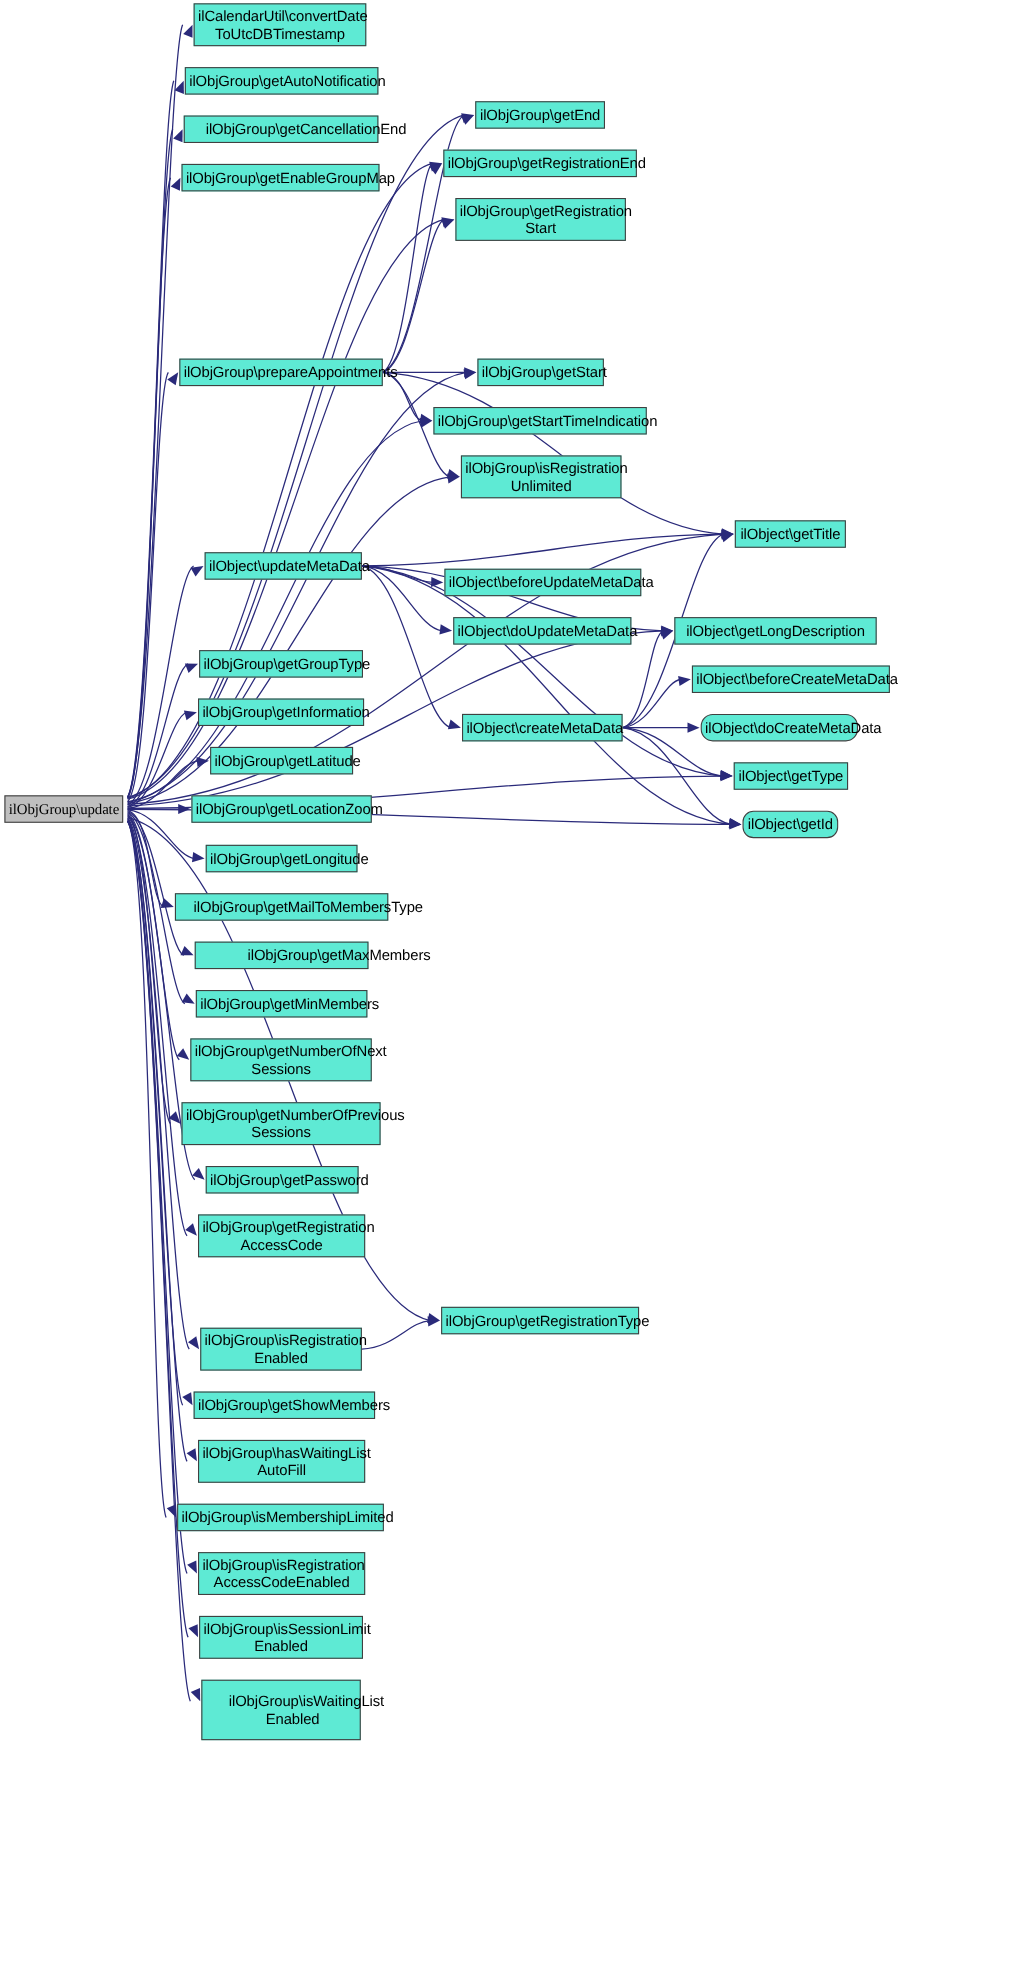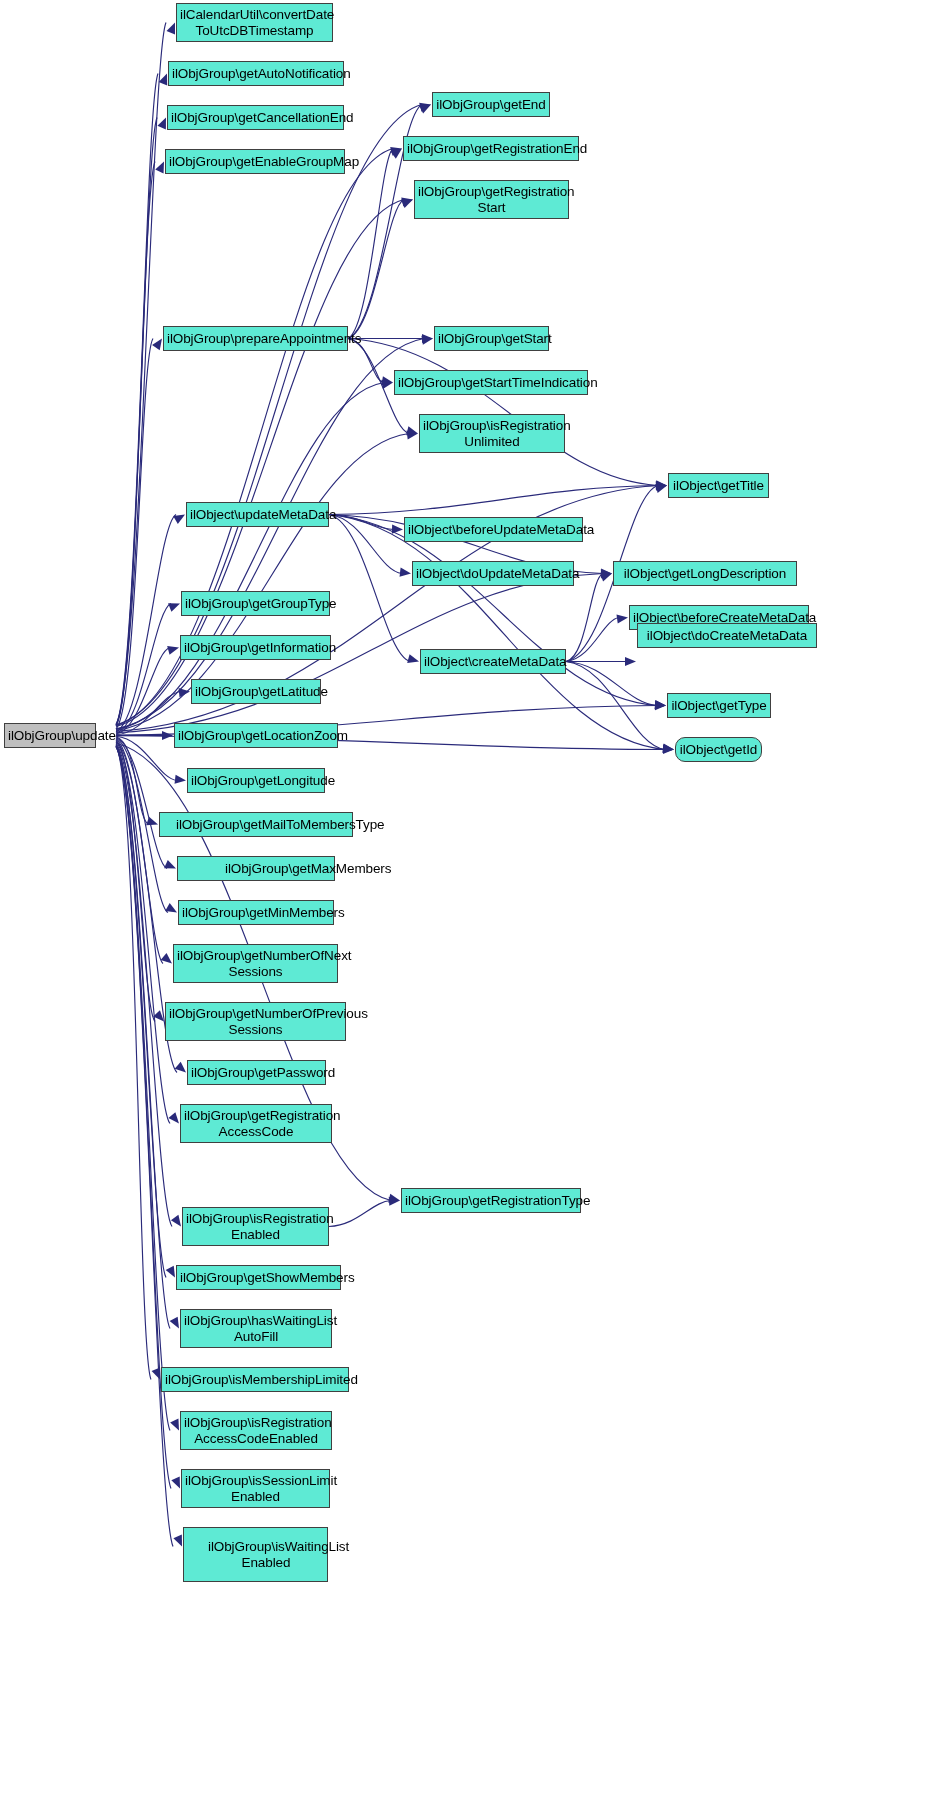--- a/index.html
+++ b/index.html
@@ -162,43 +162,43 @@
       <path d="M 566 661.5 C 595.4 661.5, 608 661.5, 627 661.5" fill="none" stroke="#2a2a7a" stroke-width="1.15"></path>
       <polygon points="636,661.5 625,666.1 625,656.9" fill="#2a2a7a"></polygon>
       <path d="M 566 661.5 C 608 664.14, 626 703.3, 657 705.5" fill="none" stroke="#2a2a7a" stroke-width="1.15"></path>
       <polygon points="666,705.5 654.7019634852022,709.309773078583 655.35322874796,700.1328534669963" fill="#2a2a7a"></polygon>
       <path d="M 566 661.5 C 611.36 666.78, 630.8 745.1, 665 749.5" fill="none" stroke="#2a2a7a" stroke-width="1.15"></path>
       <polygon points="674,749.5 662.5029468214058,752.658760549421 663.6768967575109,743.5339678642408" fill="#2a2a7a"></polygon>
       <path d="M 329 1226.5 C 358.82 1224.94, 371.6 1201.8, 391 1200.5" fill="none" stroke="#2a2a7a" stroke-width="1.15"></path>
       <polygon points="400,1200.5 389.33217190447726,1205.8251707695035 388.7170565635147,1196.6457572197546" fill="#2a2a7a"></polygon>
     </svg>
   <div id="node-layer">
-      <div class="node root" style="left: 4px; top: 723px; width: 92px; height: 25px;"><span class="node-label">ilObjGroup\update</span></div>
+      <div class="node root" style="left: 4px; top: 723px; width: 108px; height: 25px; font-family: Liberation Serif, serif;"><span class="node-label">ilObjGroup\update</span></div>
       <div class="node" style="left: 176px; top: 3px; width: 157px; height: 39px;"><span class="node-label">ilCalendarUtil\convertDate
 ToUtcDBTimestamp</span></div>
       <div class="node" style="left: 168px; top: 61px; width: 176px; height: 25px;"><span class="node-label">ilObjGroup\getAutoNotification</span></div>
-      <div class="node" style="left: 167px; top: 105px; width: 177px; height: 25px;"><span class="node-label">ilObjGroup\getCancellationEnd</span></div>
+      <div class="node" style="left: 167px; top: 105px; width: 177px; height: 25px; padding-left: 16px;"><span class="node-label">ilObjGroup\getCancellationEnd</span></div>
       <div class="node" style="left: 165px; top: 149px; width: 180px; height: 25px;"><span class="node-label">ilObjGroup\getEnableGroupMap</span></div>
       <div class="node" style="left: 432px; top: 92px; width: 118px; height: 25px;"><span class="node-label">ilObjGroup\getEnd</span></div>
       <div class="node" style="left: 403px; top: 136px; width: 176px; height: 25px;"><span class="node-label">ilObjGroup\getRegistrationEnd</span></div>
       <div class="node" style="left: 414px; top: 180px; width: 155px; height: 39px;"><span class="node-label">ilObjGroup\getRegistration
 Start</span></div>
       <div class="node" style="left: 163px; top: 326px; width: 185px; height: 25px;"><span class="node-label">ilObjGroup\prepareAppointments</span></div>
       <div class="node" style="left: 434px; top: 326px; width: 115px; height: 25px;"><span class="node-label">ilObjGroup\getStart</span></div>
       <div class="node" style="left: 394px; top: 370px; width: 194px; height: 25px;"><span class="node-label">ilObjGroup\getStartTimeIndication</span></div>
       <div class="node" style="left: 419px; top: 414px; width: 146px; height: 39px;"><span class="node-label">ilObjGroup\isRegistration
 Unlimited</span></div>
       <div class="node" style="left: 668px; top: 473px; width: 101px; height: 25px;"><span class="node-label">ilObject\getTitle</span></div>
       <div class="node" style="left: 186px; top: 502px; width: 143px; height: 25px;"><span class="node-label">ilObject\updateMetaData</span></div>
       <div class="node" style="left: 404px; top: 517px; width: 179px; height: 25px;"><span class="node-label">ilObject\beforeUpdateMetaData</span></div>
       <div class="node" style="left: 412px; top: 561px; width: 162px; height: 25px;"><span class="node-label">ilObject\doUpdateMetaData</span></div>
       <div class="node" style="left: 613px; top: 561px; width: 184px; height: 25px;"><span class="node-label">ilObject\getLongDescription</span></div>
       <div class="node" style="left: 629px; top: 605px; width: 180px; height: 25px;"><span class="node-label">ilObject\beforeCreateMetaData</span></div>
       <div class="node" style="left: 420px; top: 649px; width: 146px; height: 25px;"><span class="node-label">ilObject\createMetaData</span></div>
-      <div class="node" style="left: 637px; top: 623px; width: 180px; height: 25px;"><span class="node-label">ilObject\doCreateMetaData</span></div>
+      <div class="node" style="left: 637px; top: 649px; width: 143px; height: 25px; border-radius: 11px;"><span class="node-label">ilObject\doCreateMetaData</span></div>
       <div class="node" style="left: 667px; top: 693px; width: 104px; height: 25px;"><span class="node-label">ilObject\getType</span></div>
       <div class="node" style="left: 675px; top: 737px; width: 87px; height: 25px; border-radius: 10px;"><span class="node-label">ilObject\getId</span></div>
       <div class="node" style="left: 181px; top: 591px; width: 149px; height: 25px;"><span class="node-label">ilObjGroup\getGroupType</span></div>
       <div class="node" style="left: 180px; top: 635px; width: 151px; height: 25px;"><span class="node-label">ilObjGroup\getInformation</span></div>
       <div class="node" style="left: 191px; top: 679px; width: 130px; height: 25px;"><span class="node-label">ilObjGroup\getLatitude</span></div>
       <div class="node" style="left: 174px; top: 723px; width: 164px; height: 25px;"><span class="node-label">ilObjGroup\getLocationZoom</span></div>
       <div class="node" style="left: 187px; top: 768px; width: 138px; height: 25px;"><span class="node-label">ilObjGroup\getLongitude</span></div>
       <div class="node" style="left: 159px; top: 812px; width: 194px; height: 25px; padding-left: 13px;"><span class="node-label">ilObjGroup\getMailToMembersType</span></div>
       <div class="node" style="left: 177px; top: 856px; width: 158px; height: 25px; padding-left: 44px;"><span class="node-label">ilObjGroup\getMaxMembers</span></div>
       <div class="node" style="left: 178px; top: 900px; width: 156px; height: 25px;"><span class="node-label">ilObjGroup\getMinMembers</span></div>

